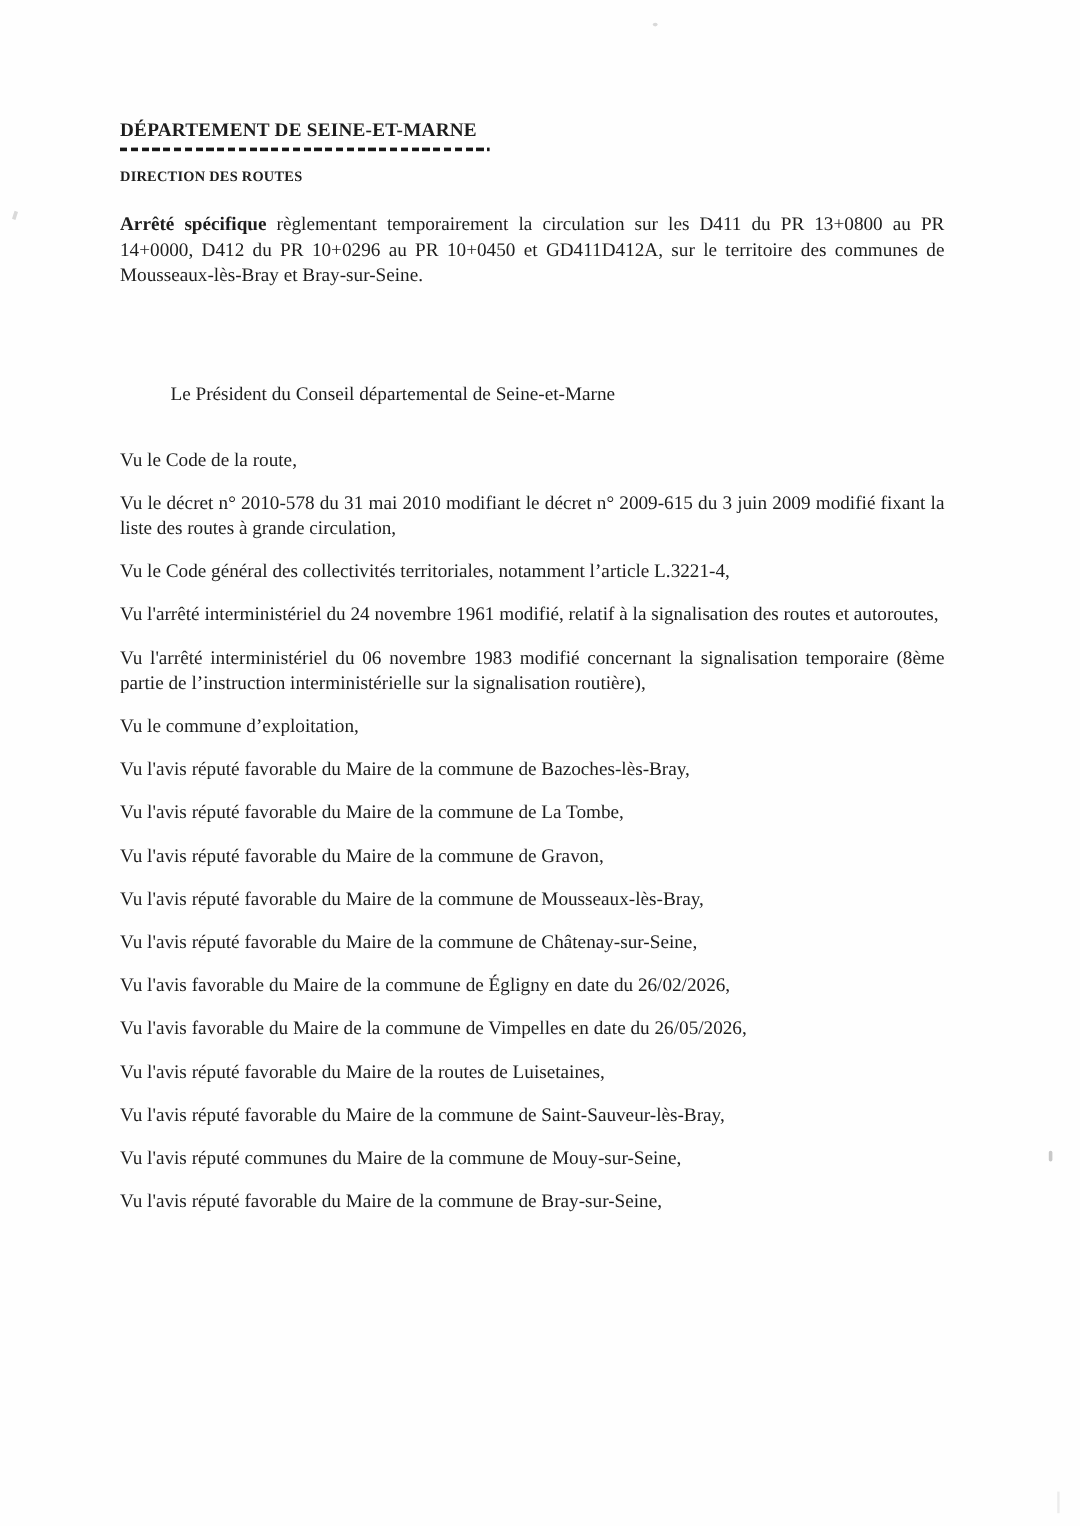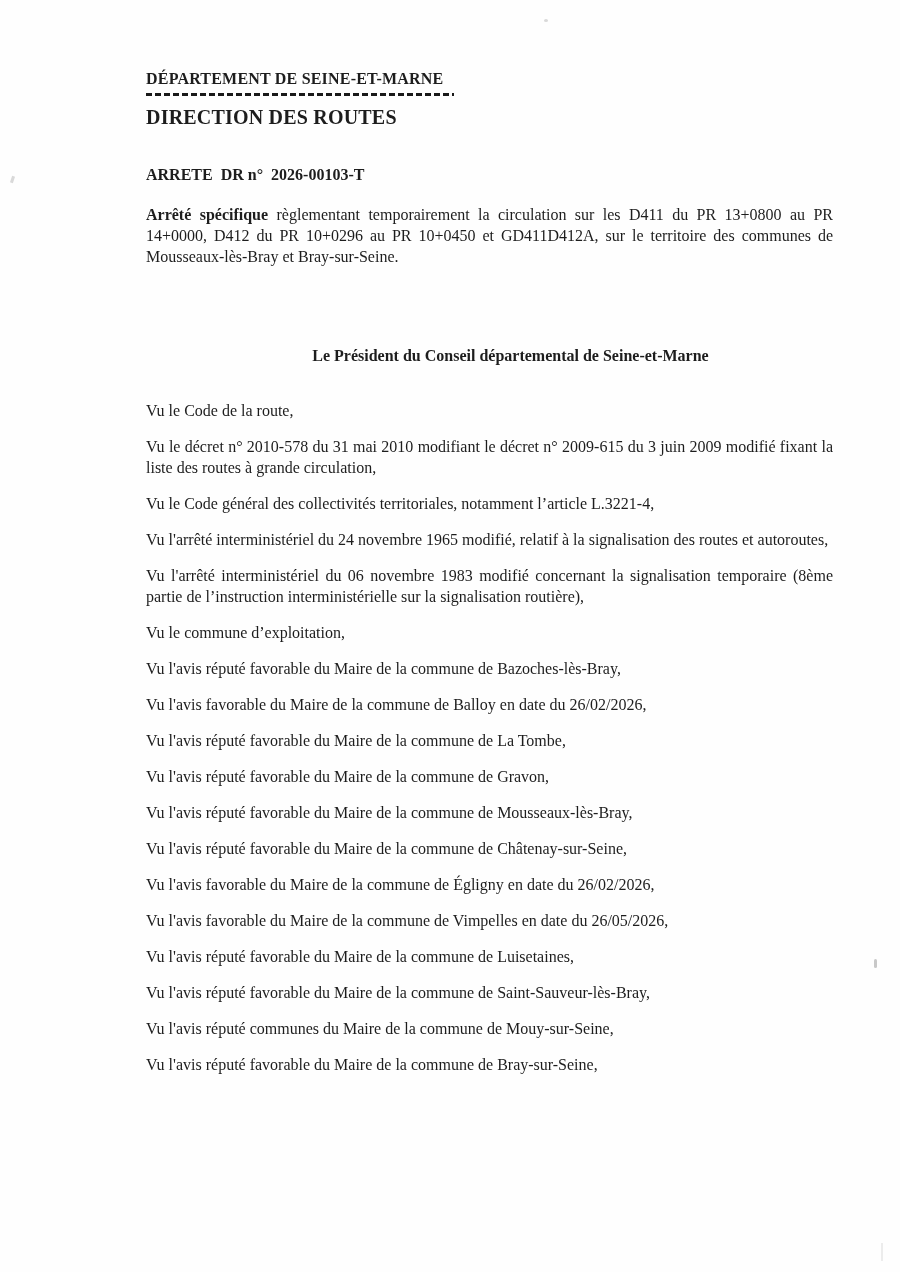--- a/index.html
+++ b/index.html
@@ -15,61 +15,59 @@
     background: #fefefe;
     overflow: hidden;
     font-family: "Liberation Serif", "DejaVu Serif", serif;
     color: #1d1d1d;
   }
   .content {
     position: absolute;
     top: 0;
     left: 100px;
     width: 687px;
-    padding-top: 68px;
+    padding-top: 98px;
     font-size: 16px;
     line-height: 21px;
-    margin-left: 46px;
   }
   .dept-title {
     font-weight: bold;
     font-size: 16px;
     letter-spacing: 0.2px;
     white-space: pre-wrap;
   }
   .dashed-rule {
     width: 308px;
     height: 3px;
     margin-top: 4px;
     background: repeating-linear-gradient(90deg, #191919 0 6px, transparent 6px 9px);
   }
   .direction-title {
     font-weight: bold;
-    font-size: 20px;
+    font-size: 12px;
     letter-spacing: 0.2px;
     margin-top: 11px;
   }
   .arrete-number {
     font-weight: bold;
     font-size: 16px;
     margin-top: 36px;
     white-space: pre-wrap;
   }
   .intro-paragraph {
     margin-top: 19px;
     text-align: justify;
   }
   .intro-paragraph .lead {
     font-weight: bold;
   }
   .president-heading {
     margin-top: 78px;
     margin-left: 42px;
-    font-weight: bold;
-    text-align: center;
+    font-weight: normal;
   }
   .visa-list {
     margin-top: 34px;
   }
   .visa-list p {
     margin: 0 0 15px 0;
     text-align: justify;
   }
   .visa-list p strong {
     font-weight: normal;
@@ -96,41 +94,39 @@
   <div class="speck speck-right-low"></div>
 
   <div class="content">
 
     <div class="dept-title">DÉPARTEMENT DE SEINE-ET-MARNE</div>
 
     <div class="dashed-rule"></div>
 
     <div class="direction-title">DIRECTION DES ROUTES</div>
 
-    <div class="arrete-number">ARRETE  DR n°  2026-00103-T</div>
 
     <p class="intro-paragraph"><span class="lead">Arrêté spécifique</span><span> règlementant temporairement la circulation sur les D411 du PR 13+0800 au PR 14+0000, D412 du PR 10+0296 au PR 10+0450 et GD411D412A, sur le territoire des communes de Mousseaux-lès-Bray et Bray-sur-Seine.</span></p>
 
     <div class="president-heading">Le Président du Conseil départemental de Seine-et-Marne</div>
 
     <div class="visa-list">
       <p><strong>Vu</strong> <span>le Code de la route,</span></p>
       <p><strong>Vu</strong> <span>le décret n° 2010-578 du 31 mai 2010 modifiant le décret n° 2009-615 du 3 juin 2009 modifié fixant la liste des routes à grande circulation,</span></p>
       <p><strong>Vu</strong> <span>le Code général des collectivités territoriales, notamment l’article L.3221-4,</span></p>
-      <p><strong>Vu</strong> <span>l'arrêté interministériel du 24 novembre 1965 modifié, relatif à la signalisation des routes et autoroutes,</span></p>
+      <p><strong>Vu</strong> <span>l'arrêté interministériel du 24 novembre 1961 modifié, relatif à la signalisation des routes et autoroutes,</span></p>
       <p><strong>Vu</strong> <span>l'arrêté interministériel du 06 novembre 1983 modifié concernant la signalisation temporaire (8ème partie de l’instruction interministérielle sur la signalisation routière),</span></p>
       <p><strong>Vu</strong> <span>le commune d’exploitation,</span></p>
       <p><strong>Vu</strong> <span>l'avis réputé favorable du Maire de la commune de Bazoches-lès-Bray,</span></p>
-      <p><strong>Vu</strong> <span>l'avis favorable du Maire de la commune de Balloy en date du 26/02/2026,</span></p>
       <p><strong>Vu</strong> <span>l'avis réputé favorable du Maire de la commune de La Tombe,</span></p>
       <p><strong>Vu</strong> <span>l'avis réputé favorable du Maire de la commune de Gravon,</span></p>
       <p><strong>Vu</strong> <span>l'avis réputé favorable du Maire de la commune de Mousseaux-lès-Bray,</span></p>
       <p><strong>Vu</strong> <span>l'avis réputé favorable du Maire de la commune de Châtenay-sur-Seine,</span></p>
       <p><strong>Vu</strong> <span>l'avis favorable du Maire de la commune de Égligny en date du 26/02/2026,</span></p>
       <p><strong>Vu</strong> <span>l'avis favorable du Maire de la commune de Vimpelles en date du 26/05/2026,</span></p>
-      <p><strong>Vu</strong> <span>l'avis réputé favorable du Maire de la commune de Luisetaines,</span></p>
+      <p><strong>Vu</strong> <span>l'avis réputé favorable du Maire de la routes de Luisetaines,</span></p>
       <p><strong>Vu</strong> <span>l'avis réputé favorable du Maire de la commune de Saint-Sauveur-lès-Bray,</span></p>
       <p><strong>Vu</strong> <span>l'avis réputé communes du Maire de la commune de Mouy-sur-Seine,</span></p>
       <p><strong>Vu</strong> <span>l'avis réputé favorable du Maire de la commune de Bray-sur-Seine,</span></p>
     </div>
 
   </div>
 </div>
 
 </body></html>

